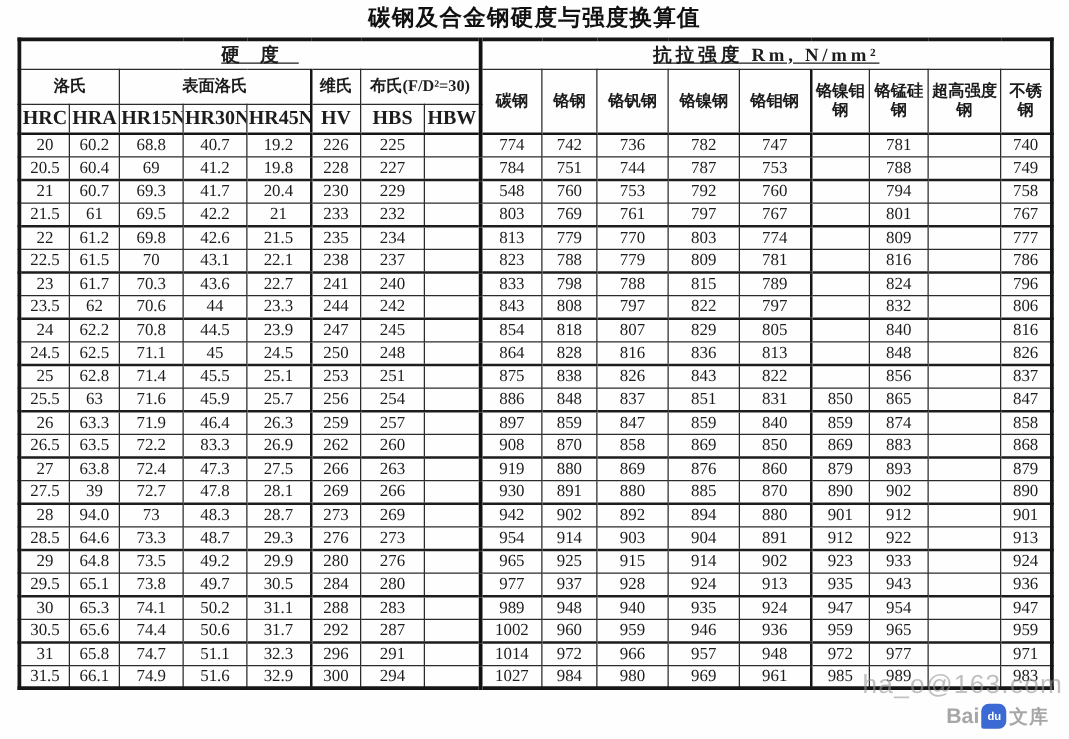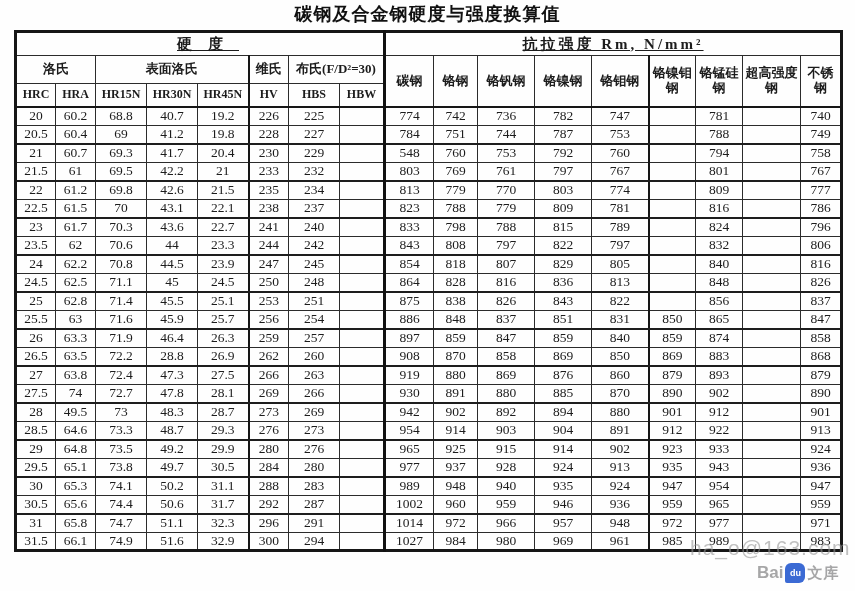--- a/index.html
+++ b/index.html
@@ -14,21 +14,21 @@
 
   table.conv { border-collapse:collapse; table-layout:fixed; width:826px;
                margin-left:14px; border:3px solid #161616; }
   table.conv th, table.conv td {
       border:1px solid #2b2b2b; text-align:center; vertical-align:middle;
       padding:0 1px; overflow:hidden; white-space:normal;
   }
   
   tr.h-group th { height:24px; font-size:15px; font-weight:bold;text-decoration:underline; }
   tr.h-sub th   { height:28px; font-size:13px; font-weight:bold; line-height:1.1; }
-  tr.h-cols th  { height:23px; font-size:12px; font-weight:bold; }
+  tr.h-cols th  { height:23px; font-size:16px; font-weight:bold; }
   thead tr.h-cols th, thead th[rowspan] { border-bottom:2px solid #161616; }
   th.grp-hardness { letter-spacing:16px; text-indent:16px; }
   th.grp-tensile  { letter-spacing:3px; }
 
   
   tbody td { height:18.5px; font-size:13.5px; line-height:1; }
   tbody tr.pair-end td { border-bottom-width:2px; border-bottom-color:#1d1d1d; }
 
   
   .sec-v   { border-left:2px solid #161616 !important; }
@@ -348,21 +348,21 @@
           <td>840</td>
           <td class="sec-v">859</td>
           <td>874</td>
           <td></td>
           <td>858</td>
         </tr>
         <tr class="pair-end">
           <td>26.5</td>
           <td>63.5</td>
           <td>72.2</td>
-          <td>28.8</td>
+          <td>83.3</td>
           <td>26.9</td>
           <td class="sec-v">262</td>
           <td>260</td>
           <td></td>
           <td class="sec-big">908</td>
           <td>870</td>
           <td>858</td>
           <td>869</td>
           <td>850</td>
           <td class="sec-v">869</td>
@@ -384,40 +384,40 @@
           <td>869</td>
           <td>876</td>
           <td>860</td>
           <td class="sec-v">879</td>
           <td>893</td>
           <td></td>
           <td>879</td>
         </tr>
         <tr class="pair-end">
           <td>27.5</td>
-          <td>74</td>
+          <td>39</td>
           <td>72.7</td>
           <td>47.8</td>
           <td>28.1</td>
           <td class="sec-v">269</td>
           <td>266</td>
           <td></td>
           <td class="sec-big">930</td>
           <td>891</td>
           <td>880</td>
           <td>885</td>
           <td>870</td>
           <td class="sec-v">890</td>
           <td>902</td>
           <td></td>
           <td>890</td>
         </tr>
         <tr>
           <td>28</td>
-          <td>49.5</td>
+          <td>94.0</td>
           <td>73</td>
           <td>48.3</td>
           <td>28.7</td>
           <td class="sec-v">273</td>
           <td>269</td>
           <td></td>
           <td class="sec-big">942</td>
           <td>902</td>
           <td>892</td>
           <td>894</td>

